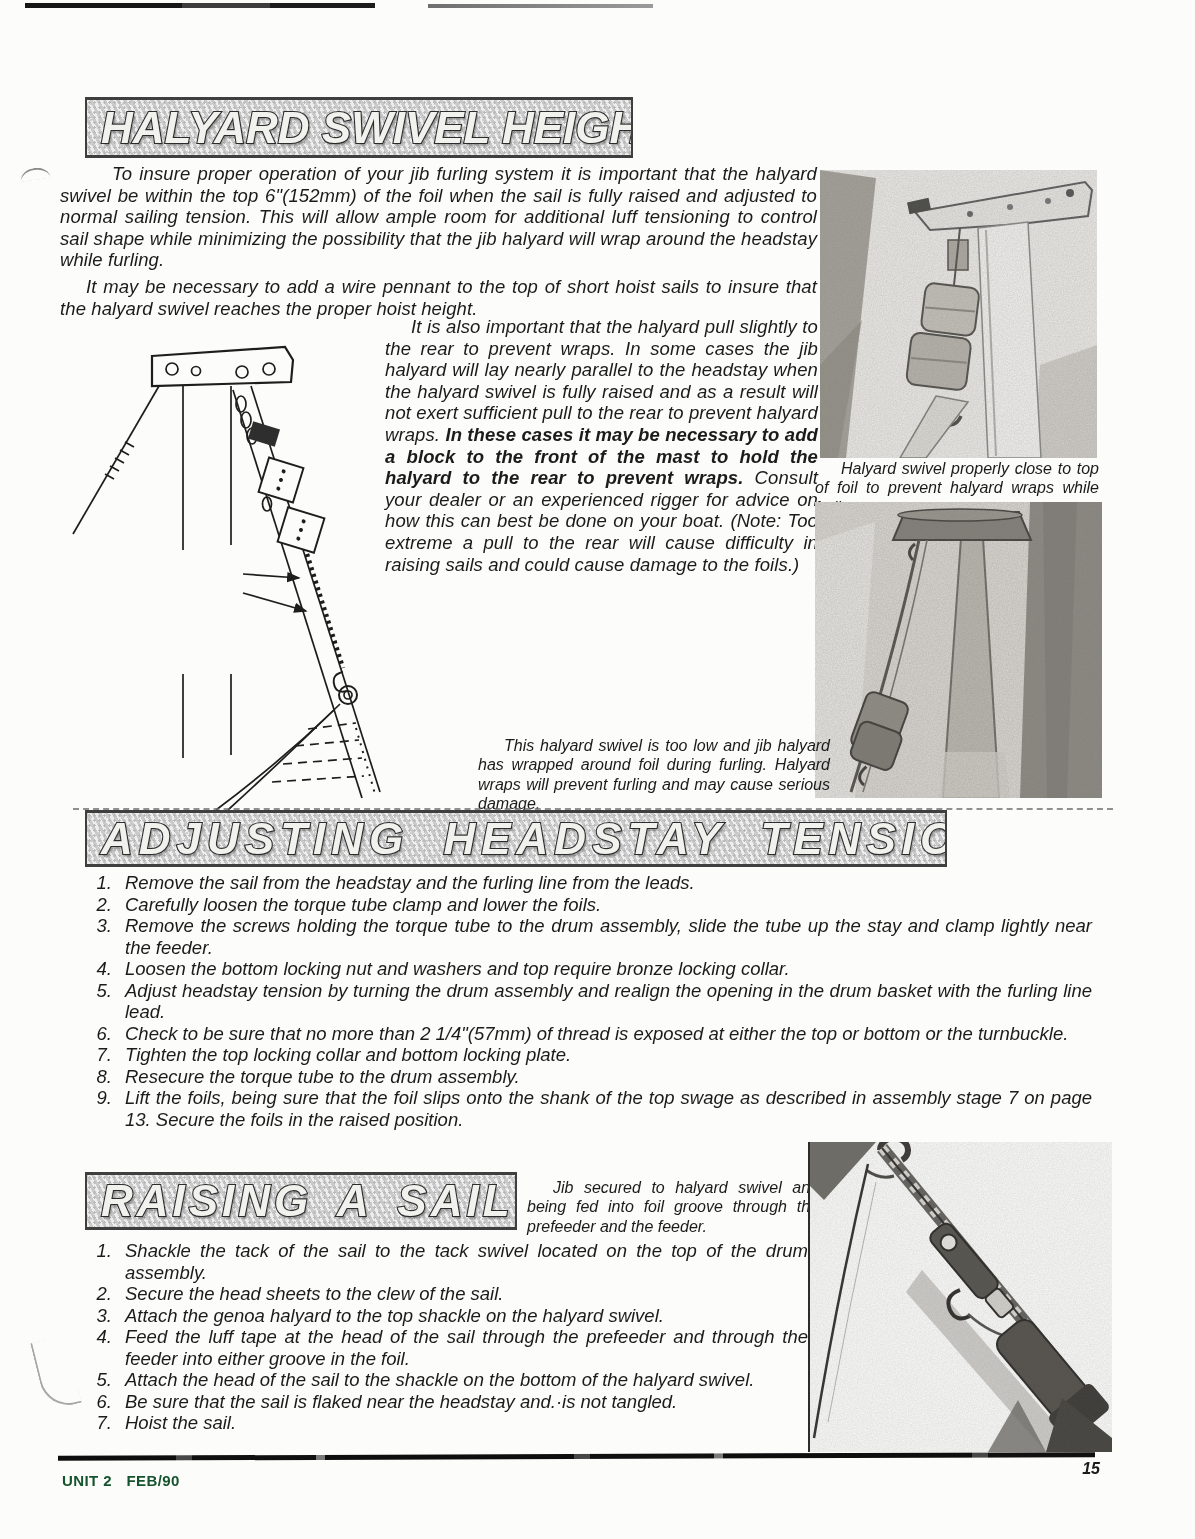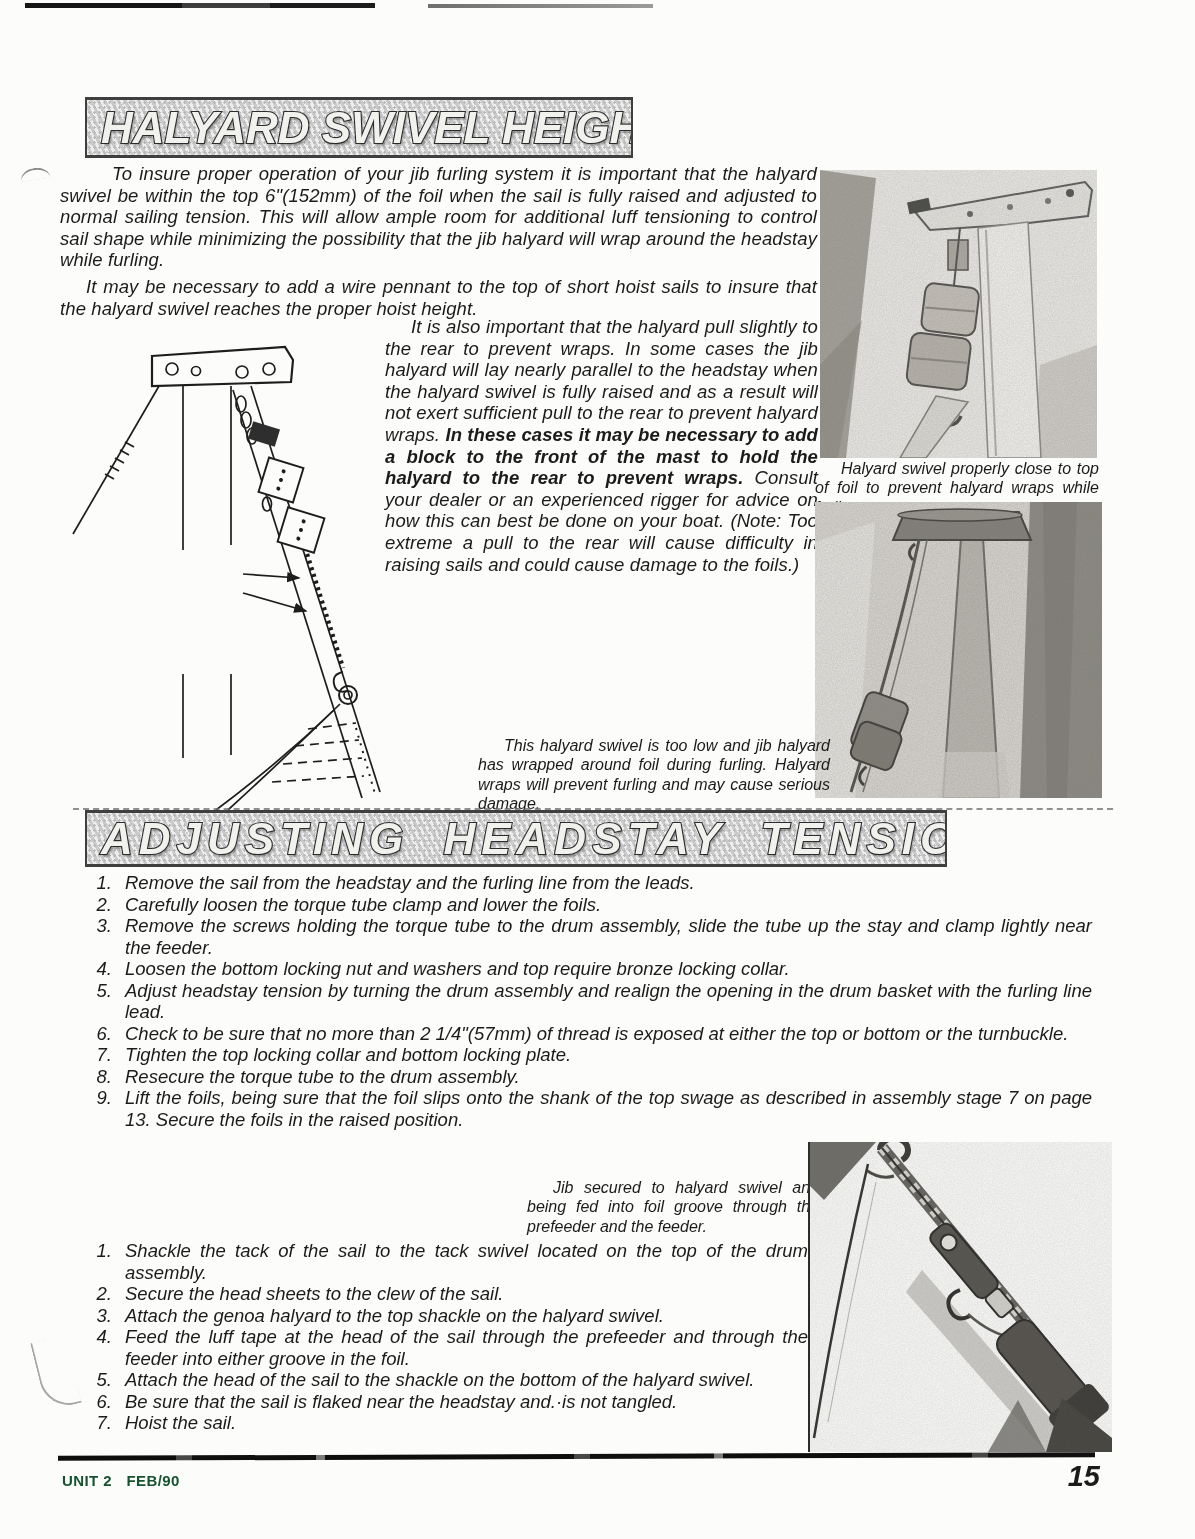--- a/index.html
+++ b/index.html
@@ -27,21 +27,21 @@
     color:#f1f1ee;-webkit-text-stroke:2.2px #2d2d2d;paint-order:stroke fill;
     text-shadow:2px 3px 2px rgba(40,40,40,.35);white-space:nowrap;padding-left:14px;}
   
   .steps{font-style:italic;font-size:18.5px;}
   .steps .row{display:flex;line-height:21.5px;}
   .steps .num{flex:0 0 40px;text-align:right;padding-right:13px;box-sizing:border-box;}
   .steps .txt{flex:1;text-align:justify;}
   
   .rule{background:repeating-linear-gradient(90deg,#0e0e0e 0 118px,#474747 118px 134px,#101010 134px 258px,#7a7a7a 258px 267px,#0e0e0e 267px 398px);}
   .footer-left{font-size:15px;font-weight:bold;letter-spacing:.4px;color:#14532d;}
-  .pagenum{font-style:italic;font-size:29px;font-weight:bold;text-align:right;}
+  .pagenum{font-style:italic;font-size:16px;font-weight:bold;text-align:right;}
   
   .photo{overflow:hidden;}
   .photo svg{display:block;}
   
   .scanbar1{background:linear-gradient(90deg,#161616 0 45%,#3d3d3d 45% 70%,#1c1c1c 70% 100%);}
   .scanbar2{background:linear-gradient(90deg,#6f6f6f,#9a9a9a);}
   .squiggle{border-top:2px solid #8a8a8a;border-radius:50% 50% 0 0/100% 100% 0 0;transform:rotate(-8deg);}
   .penmark{border-left:2.5px solid #9a9a9a;border-bottom:2.5px solid #9a9a9a;border-bottom-left-radius:30px;transform:rotate(-14deg);opacity:.85;}
   .ragline{border-top:2px dashed #6d6d6d;opacity:.75;}
 </style>
@@ -250,20 +250,23 @@
         <span class="txt">Resecure the torque tube to the drum assembly.</span>
       </div>
 
       <div class="row">
         <span class="num">9.</span>
         <span class="txt">Lift the foils, being sure that the foil slips onto the shank of the top swage as described in assembly stage 7 on page 13. Secure the foils in the raised position.</span>
       </div>
 
     </div>
 
+  <div class="abs banner" style="left:85px;top:1172px;width:432px;height:58px">
+    <span style="letter-spacing:4px;word-spacing:10px">RAISING A SAIL</span>
+  </div>
 
   <div class="abs caption capindent" style="left:527px;top:1178px;width:292px">Jib secured to halyard swivel and being fed into foil groove through the prefeeder and the feeder.</div>
 
   <div class="abs photo" style="left:808px;top:1142px;width:304px;height:310px;border-left:2px solid #2c2c2c">
     <svg width="302" height="310" viewBox="0 0 302 310">
       <rect width="302" height="310" fill="#fbfbf9"></rect>
 
       <polygon points="0,0 66,0 14,58 0,44" fill="#6e6c66"></polygon>
       <path d="M70,8 a14,12 0 1,1 22,10" fill="none" stroke="#3a3834" stroke-width="6"></path>
       <path d="M56,28 q14,10 28,6" fill="none" stroke="#4a4843" stroke-width="3"></path>

